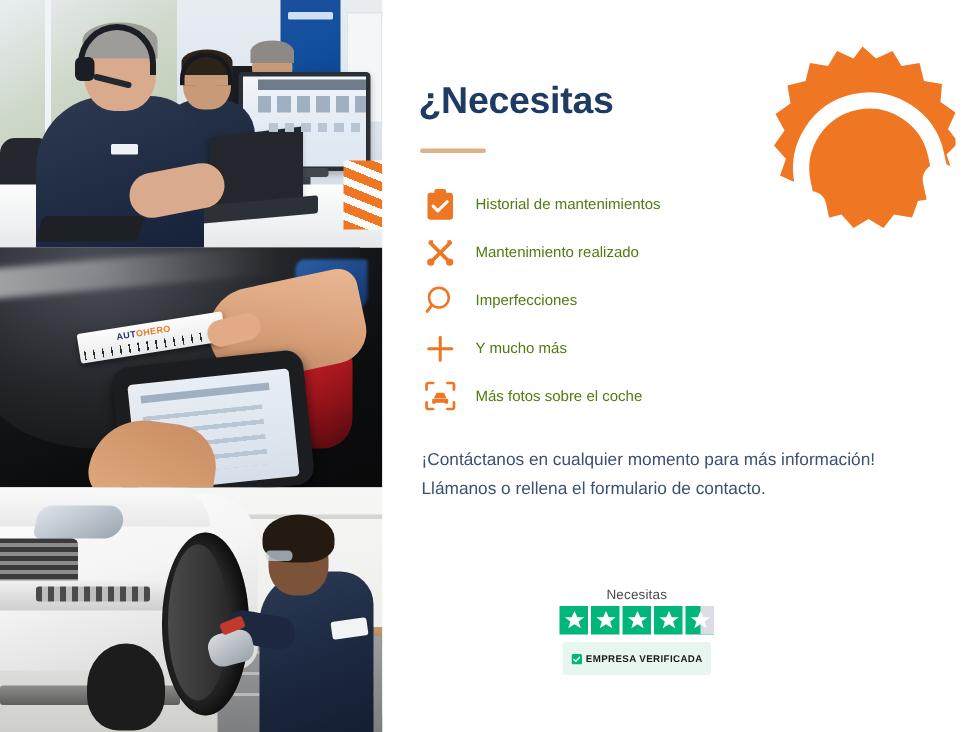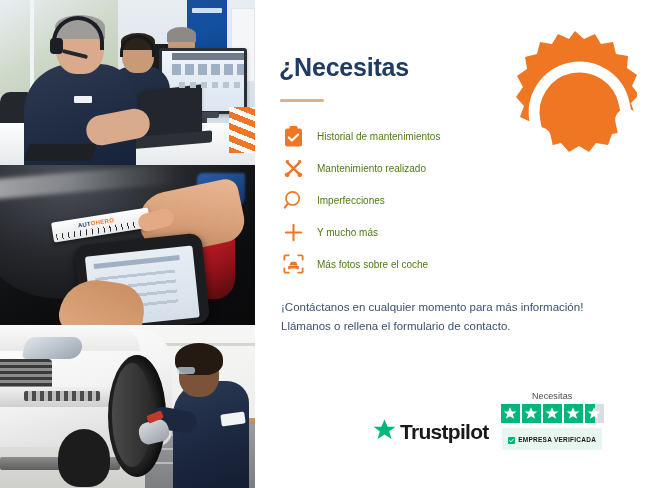--- a/index.html
+++ b/index.html
@@ -666,28 +666,20 @@
 
     </ul>
 
     <p class="contact">
       <span>¡Contáctanos en cualquier momento para más información!</span>
       <span>Llámanos o rellena el formulario de contacto.</span>
     </p>
 
     <div class="trust">
 
-      <div class="tp-logo">
-        <span>
-          <svg width="23" height="22" viewBox="0 0 24 23" aria-hidden="true">
-            <path d="M12 0.6 L15.3 8 L23.4 8 L16.9 13 L19.3 21 L12 16.2 L4.7 21 L7.1 13 L0.6 8 L8.7 8 Z" fill="#00b67a"></path>
-          </svg>
-        </span>
-        <span class="tp-name">Trustpilot</span>
-      </div>
 
       <div class="tp-right">
         <span class="tp-excelente">Necesitas</span>
 
         <div class="tp-stars">
           <span class="tp-star">
             <svg width="14" height="13" viewBox="0 0 24 23" aria-hidden="true">
                 <path d="M12 0.6 L15.3 8 L23.4 8 L16.9 13 L19.3 21 L12 16.2 L4.7 21 L7.1 13 L0.6 8 L8.7 8 Z" fill="#ffffff"></path>
               </svg>
           </span>

